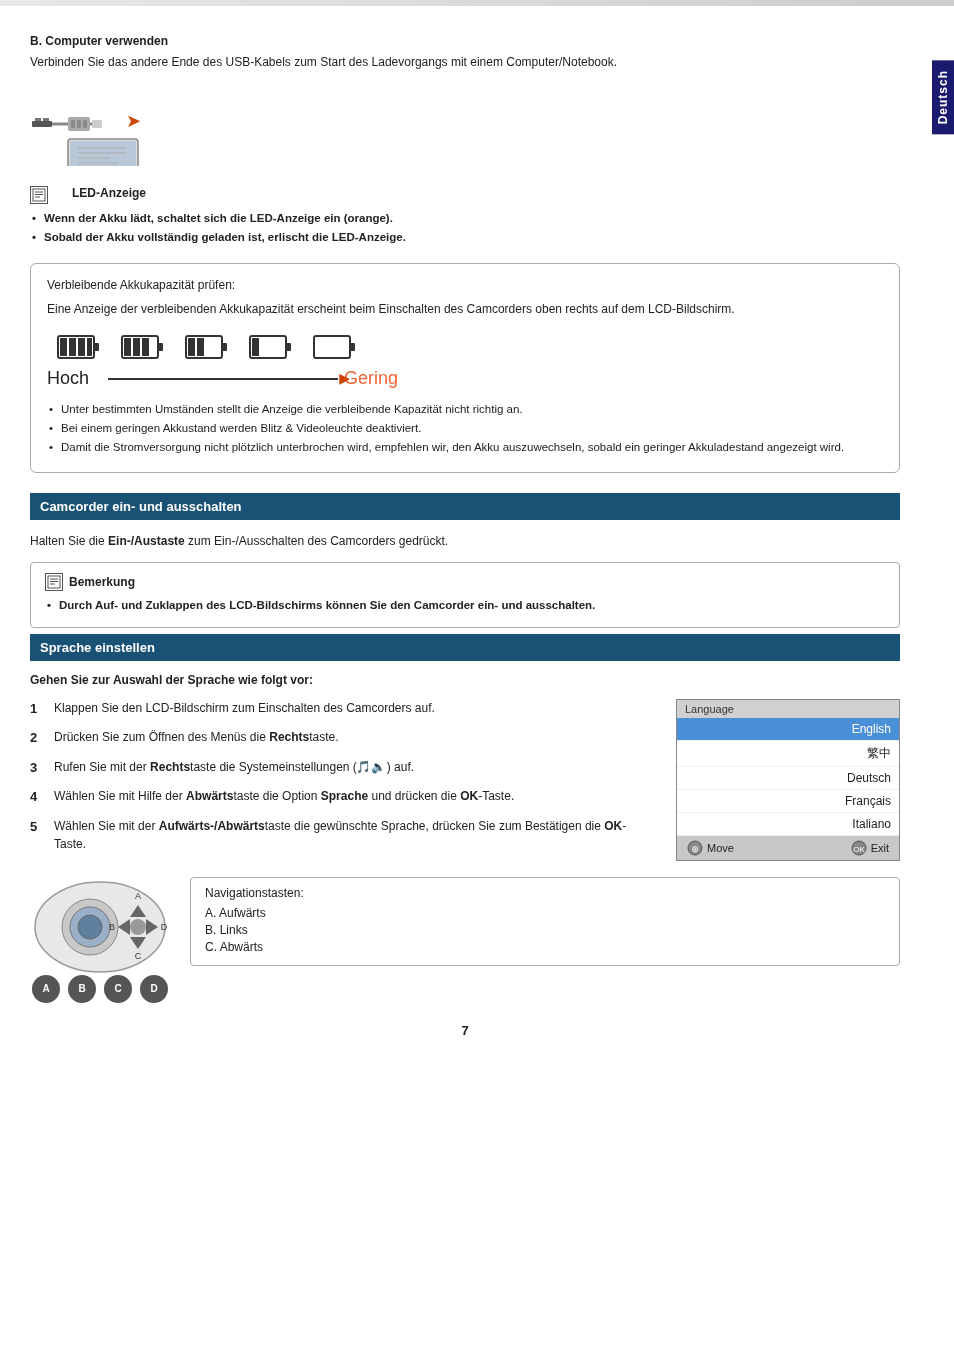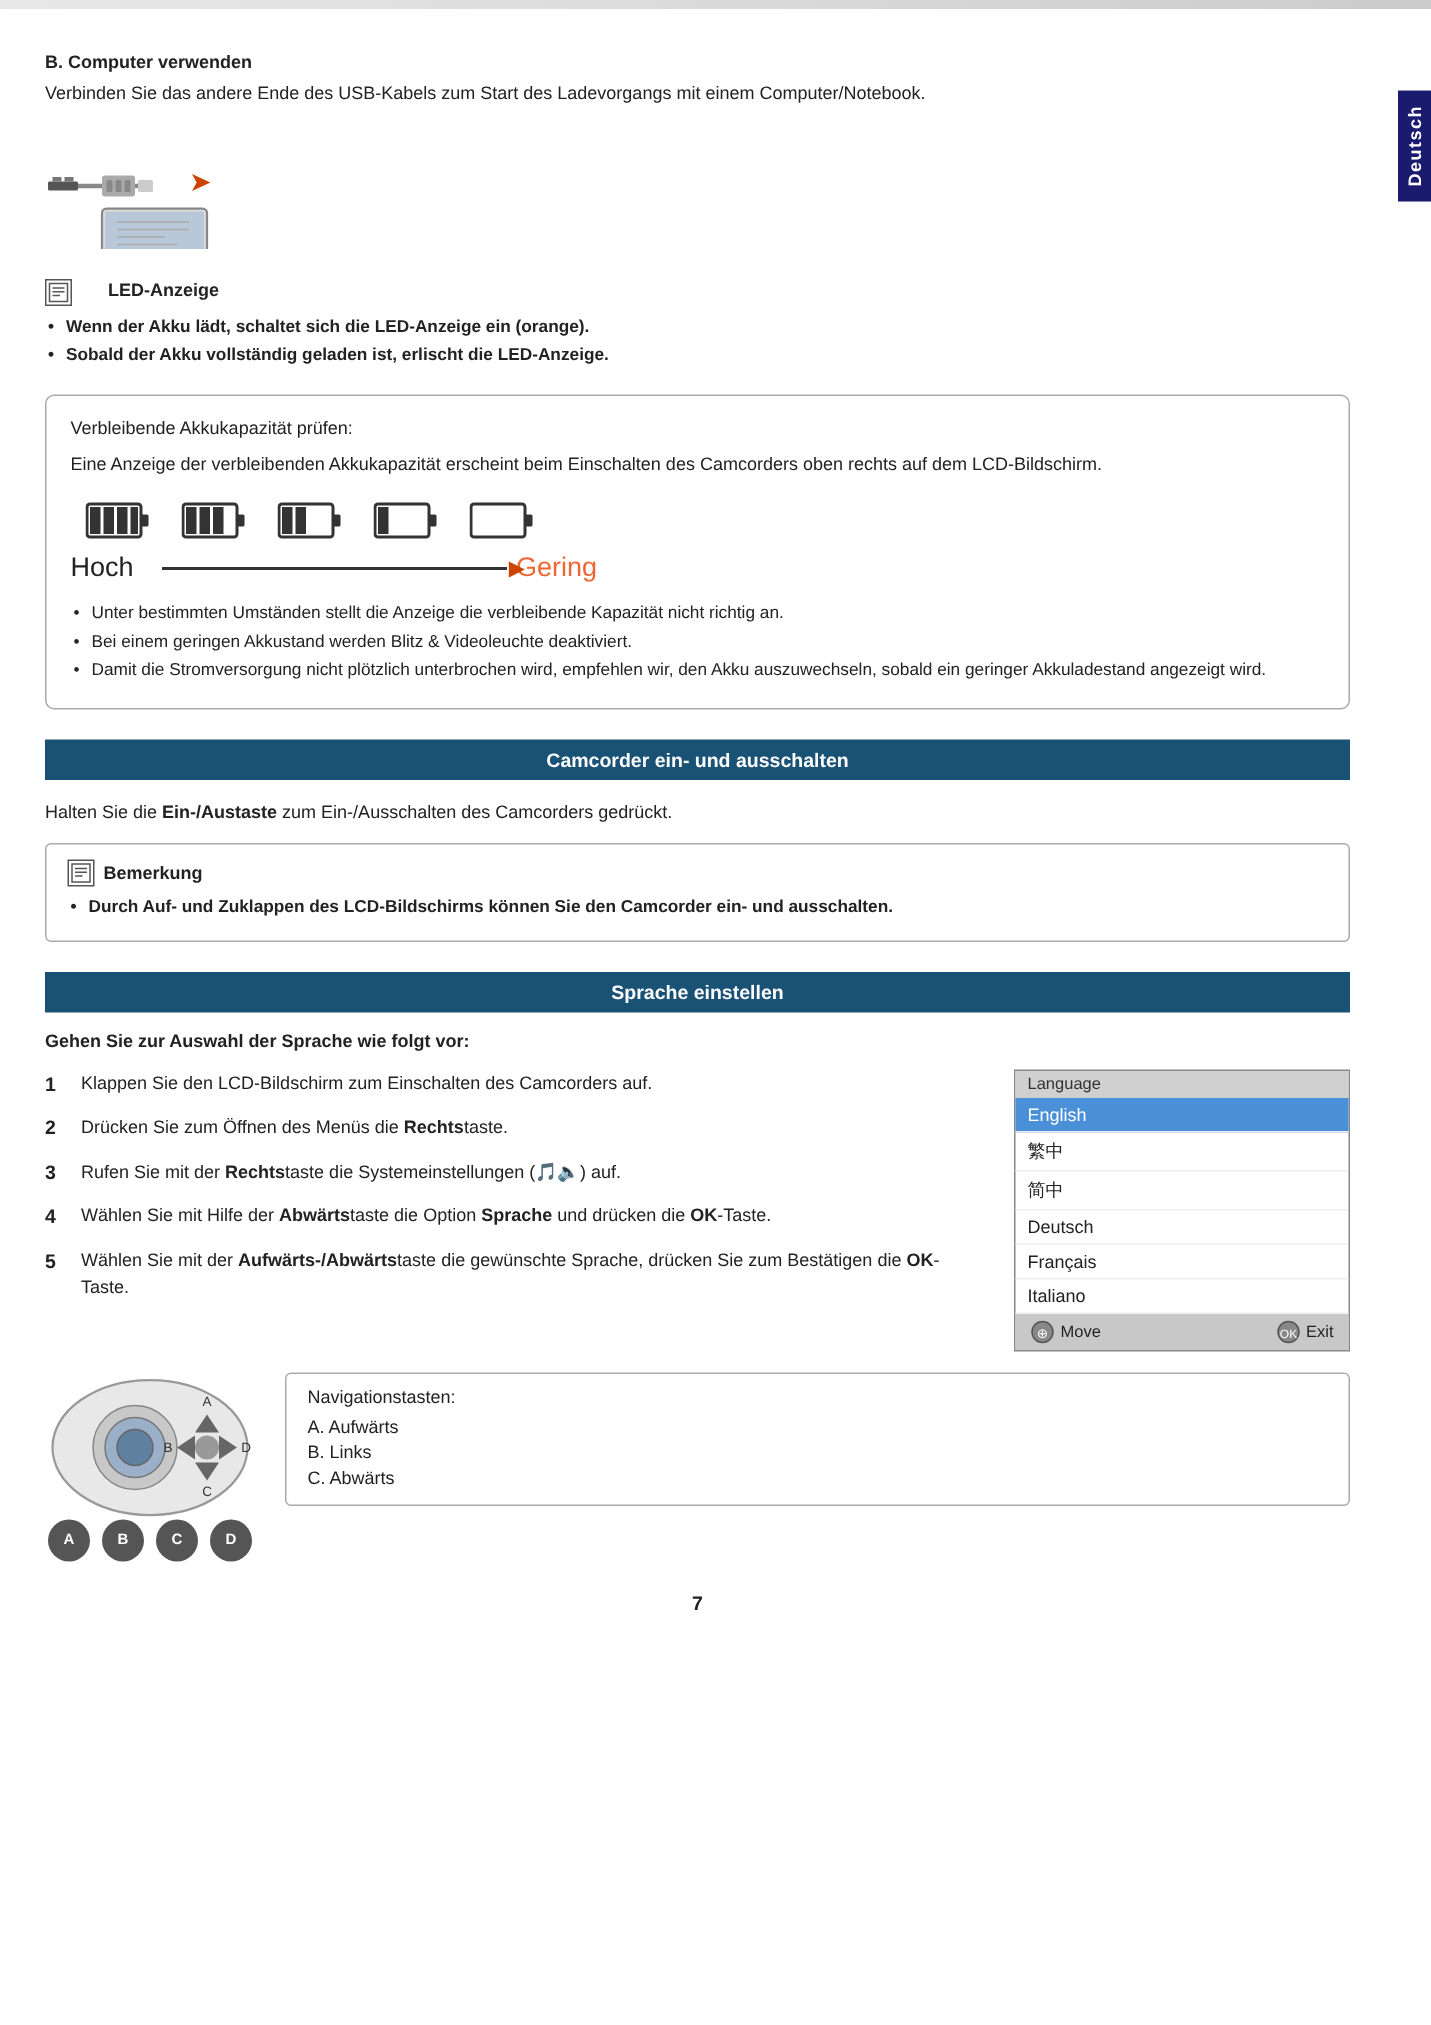--- a/index.html
+++ b/index.html
@@ -147,22 +147,21 @@
     }
 
     
     .section-header {
       background: #1a5276;
       color: #fff;
       font-weight: bold;
       font-size: 13px;
       padding: 6px 10px;
       margin-bottom: 12px;
-      margin-top: 20px;
-      text-align: center;
+      margin-top: 6px;
     }
 
     
     .note-box {
       border: 1px solid #aaa;
       border-radius: 4px;
       padding: 10px 14px;
       margin-top: 12px;
     }
     .note-header {
@@ -212,21 +211,21 @@
       font-size: 12px;
     }
     .lang-menu-title {
       background: #d0d0d0;
       padding: 3px 8px;
       font-size: 11px;
       color: #333;
     }
     .lang-menu-item {
       padding: 4px 8px;
-      text-align: left;
+      text-align: right;
       border-bottom: 1px solid #eee;
     }
     .lang-menu-item.selected {
       background: #4a90d9;
       color: #fff;
     }
     .lang-menu-footer {
       display: flex;
       justify-content: space-between;
       background: #c8c8c8;
@@ -471,21 +470,20 @@
           <span>Wählen Sie mit der <strong>Aufwärts-/Abwärts</strong>taste die gewünschte Sprache, drücken Sie zum Bestätigen die <strong>OK</strong>-Taste.</span>
         </li>
       </ul>
     </div>
 
     <div class="sprache-right">
       <div class="language-menu">
         <div class="lang-menu-title">Language</div>
         <div class="lang-menu-item selected">English</div>
         <div class="lang-menu-item">繁中</div>
-        <div class="lang-menu-item">简中</div>
         <div class="lang-menu-item">Deutsch</div>
         <div class="lang-menu-item">Français</div>
         <div class="lang-menu-item">Italiano</div>
         <div class="lang-menu-footer">
           <div class="lang-footer-item">
             <svg width="16" height="16" viewBox="0 0 16 16">
               <circle cx="8" cy="8" r="7" fill="#888" stroke="#555" stroke-width="1"></circle>
               <text x="8" y="12" text-anchor="middle" font-size="9" fill="#fff">⊕</text>
             </svg>
             <span>Move</span>

